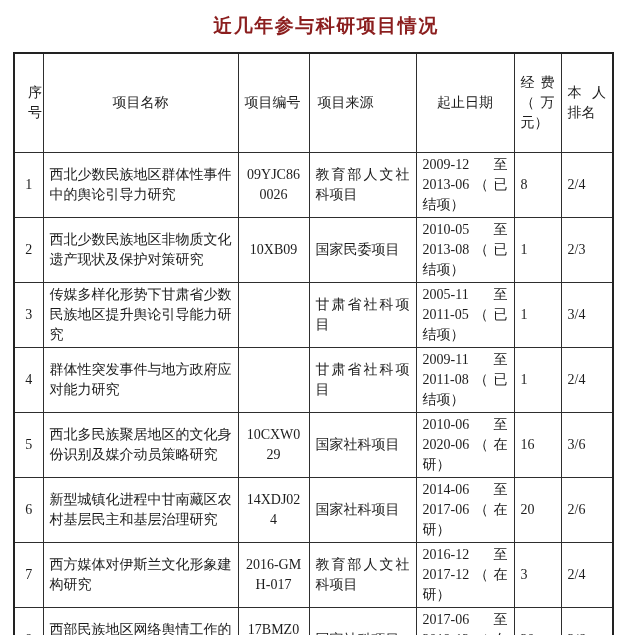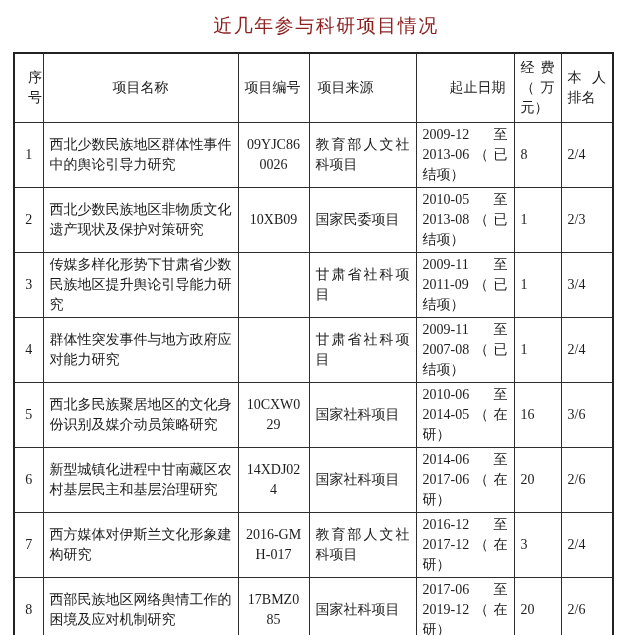--- a/index.html
+++ b/index.html
@@ -5,21 +5,21 @@
   html,body{margin:0;padding:0;}
   body{
     width:640px;height:635px;background:#ffffff;
     font-family:"Liberation Serif","DejaVu Serif",serif;
     color:#1c1c1c;overflow:hidden;
   }
   .page{width:640px;height:635px;background:#fff;}
   .doc-title{
     margin:0;padding-top:13px;padding-bottom:13px;
     text-align:center;
-    font-size:19px;font-weight:normal;letter-spacing:1.5px;
+    font-size:19px;font-weight:bold;letter-spacing:1.5px;
     color:#8b1e1e;
     padding-left:12px;
   }
   table.projects{
     border-collapse:collapse;
     table-layout:fixed;
     width:599px;
     margin-left:13px;
     background:#fff;
   }
@@ -31,22 +31,22 @@
     vertical-align:middle;
     padding:2px 6px;
     overflow:hidden;
   }
   table.projects{border:2px solid #222;}
   thead th{line-height:18px;height:56px;text-align:justify;}
   thead th.c-seq{text-align:center;padding:2px 13px;}
   thead th.c-name{text-align:center;}
   thead th.c-code{text-align:justify;padding:2px 6px;margin-left:15px;}
   thead th.c-src{text-align:left;padding:2px 8px;margin-top:36px;}
-  thead th.c-date{text-align:right;padding:2px 8px;}
-  thead th.c-fund{text-align:justify;padding:4px 6px;}
+  thead th.c-date{text-align:center;padding:2px 8px;}
+  thead th.c-fund{text-align:justify;padding:19px 6px;}
   thead th.c-rank{text-align:justify;padding:4px 6px;}
 
   td.c-seq{text-align:center;}
   td.c-name{text-align:justify;padding:2px 18px 2px 8px;margin-left:36px;}
   td.c-code{text-align:center;word-break:break-all;padding:2px 6px;}
   td.c-code.center{text-align:center;}
   td.c-src{text-align:justify;padding:2px 8px;}
   td.c-date{text-align:justify;padding:2px 6px;margin-left:44px;}
   td.c-fund{text-align:left;padding:2px 5px;}
   td.c-rank{text-align:left;padding:2px 7px;border-radius:6px;}
@@ -95,39 +95,39 @@
         <td class="c-src">国家民委项目</td>
         <td class="c-date">2010-05 至 2013-08（已结项）</td>
         <td class="c-fund">1</td>
         <td class="c-rank">2/3</td>
       </tr>
       <tr>
         <td class="c-seq">3</td>
         <td class="c-name">传媒多样化形势下甘肃省少数民族地区提升舆论引导能力研究</td>
         <td class="c-code"></td>
         <td class="c-src">甘肃省社科项目</td>
-        <td class="c-date">2009-11 至 2011-09（已结项）</td>
+        <td class="c-date">2005-11 至 2011-05（已结项）</td>
         <td class="c-fund">1</td>
         <td class="c-rank">3/4</td>
       </tr>
       <tr>
         <td class="c-seq">4</td>
         <td class="c-name">群体性突发事件与地方政府应对能力研究</td>
         <td class="c-code"></td>
         <td class="c-src">甘肃省社科项目</td>
-        <td class="c-date">2009-11 至 2007-08（已结项）</td>
+        <td class="c-date">2009-11 至 2011-08（已结项）</td>
         <td class="c-fund">1</td>
         <td class="c-rank">2/4</td>
       </tr>
       <tr>
         <td class="c-seq">5</td>
         <td class="c-name">西北多民族聚居地区的文化身份识别及媒介动员策略研究</td>
         <td class="c-code">10CXW029</td>
         <td class="c-src">国家社科项目</td>
-        <td class="c-date">2010-06 至 2014-05（在研）</td>
+        <td class="c-date">2010-06 至 2020-06（在研）</td>
         <td class="c-fund">16</td>
         <td class="c-rank">3/6</td>
       </tr>
       <tr>
         <td class="c-seq">6</td>
         <td class="c-name">新型城镇化进程中甘南藏区农村基层民主和基层治理研究</td>
         <td class="c-code">14XDJ024</td>
         <td class="c-src">国家社科项目</td>
         <td class="c-date">2014-06 至 2017-06（在研）</td>
         <td class="c-fund">20</td>

